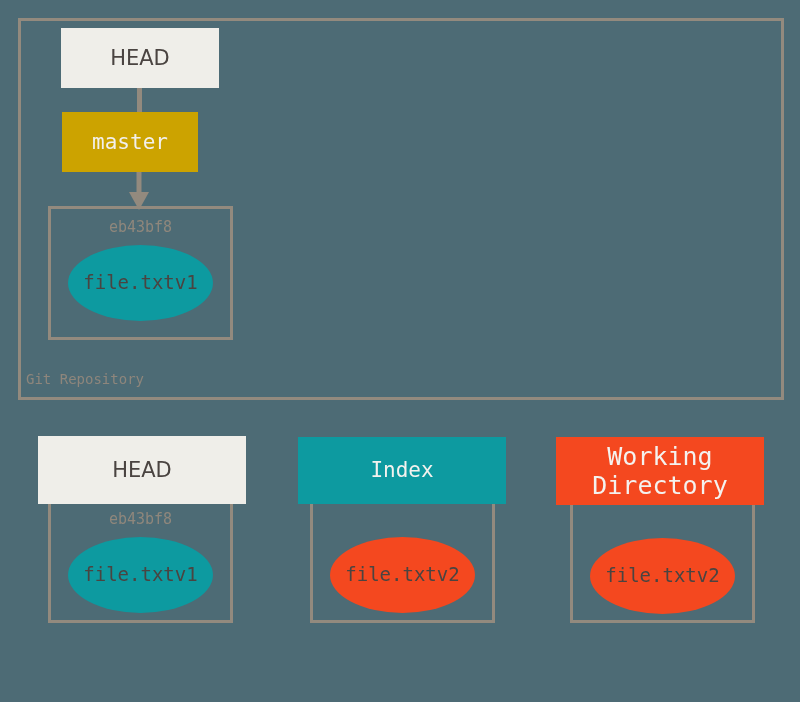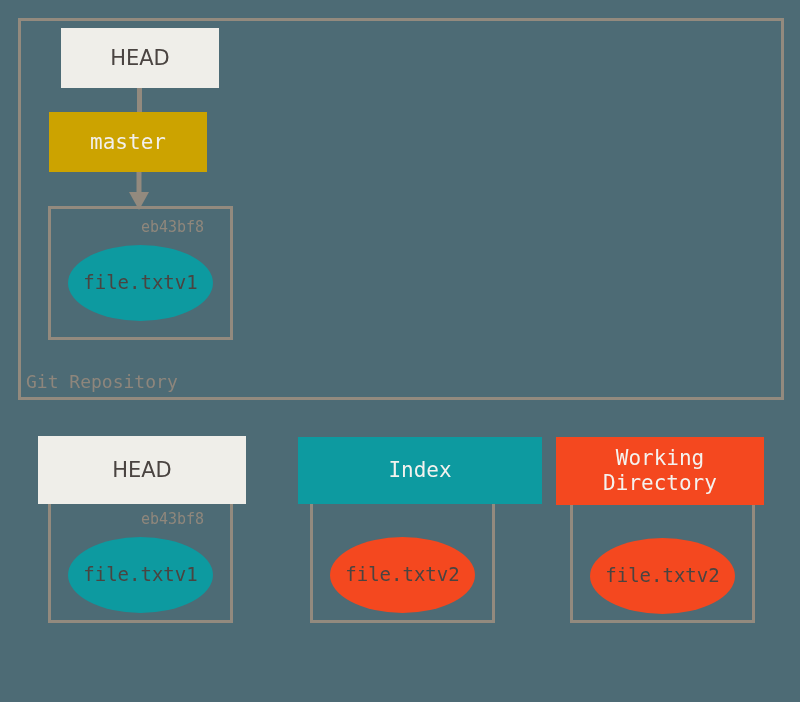--- a/index.html
+++ b/index.html
@@ -50,21 +50,21 @@
     font-size: 21px;
   }
   .index-box {
     background: #0d9aa0;
     color: #f3f2ee;
     font-size: 21px;
   }
   .wd-box {
     background: #f4481f;
     color: #f4f2ef;
-    font-size: 21px;
+    font-size: 25px;
   }
 
   
   .frame {
     box-sizing: border-box;
     border: 3px solid #938a7e;
     background: transparent;
   }
   .frame-openbox {
     box-sizing: border-box;
@@ -87,26 +87,25 @@
     white-space: pre-line;
   }
   .blob-teal { background: #0d9aa0; }
   .blob-orange { background: #f4481f; }
 
   .sha {
     color: #8f877c;
     font-size: 15px;
     text-align: center;
     white-space: nowrap;
-    padding-left: 32px;
   }
 
   .repo-label {
     color: #8e867c;
-    font-size: 18px;
+    font-size: 14px;
     white-space: nowrap;
   }
 
   .command {
     color: #f4481f;
     font-size: 40px;
     font-weight: bold;
     letter-spacing: 1px;
     white-space: nowrap;
     text-align: center;
@@ -124,21 +123,21 @@
 <div id="canvas">
 
   <div class="abs frame" style="left:18px; top:18px; width:766px; height:382px;"></div>
 
   <div class="abs repo-label" style="left:26px; top:371px;">Git Repository</div>
 
   <div class="abs connector" style="left:137px; top:88px; width:5px; height:24px;"></div>
 
   <div class="abs panel label-box head-box" style="left:61px; top:28px; width:158px; height:60px;">HEAD</div>
 
-  <div class="abs panel label-box master-box" style="left:49px; top:112px; width:158px; height:60px;text-align:center;">master</div>
+  <div class="abs panel label-box master-box" style="left:62px; top:112px; width:136px; height:60px;text-align:center;">master</div>
 
   <svg class="abs arrow" width="24" height="40" style="left:127px; top:172px;">
     <line x1="12" y1="0" x2="12" y2="22" stroke="#938a7e" stroke-width="5"></line>
     <polygon points="2,20 22,20 12,38" fill="#938a7e"></polygon>
   </svg>
 
   <div class="abs frame" style="left:48px; top:206px; width:185px; height:134px;"></div>
 
   <div class="abs sha" style="left:48px; top:218px; width:185px;">eb43bf8</div>
 
@@ -153,21 +152,21 @@
 
   <div class="abs sha" style="left:48px; top:510px; width:185px;">eb43bf8</div>
 
   <div class="abs blob blob-teal" style="left:68px; top:537px; width:145px; height:76px;">
     <span>file.txt</span>
     <span>v1</span>
   </div>
 
   <div class="abs frame-openbox" style="left:310px; top:490px; width:185px; height:133px;"></div>
 
-  <div class="abs panel label-box index-box" style="left:298px; top:437px; width:244px; height:67px;">Index</div>
+  <div class="abs panel label-box index-box" style="left:298px; top:437px; width:208px; height:67px;">Index</div>
 
   <div class="abs blob blob-orange" style="left:330px; top:537px; width:145px; height:76px;">
     <span>file.txt</span>
     <span>v2</span>
   </div>
 
   <div class="abs frame-openbox" style="left:570px; top:491px; width:185px; height:132px;"></div>
 
   <div class="abs panel label-box wd-box" style="left:556px; top:437px; width:208px; height:68px;">Working
 Directory</div>

